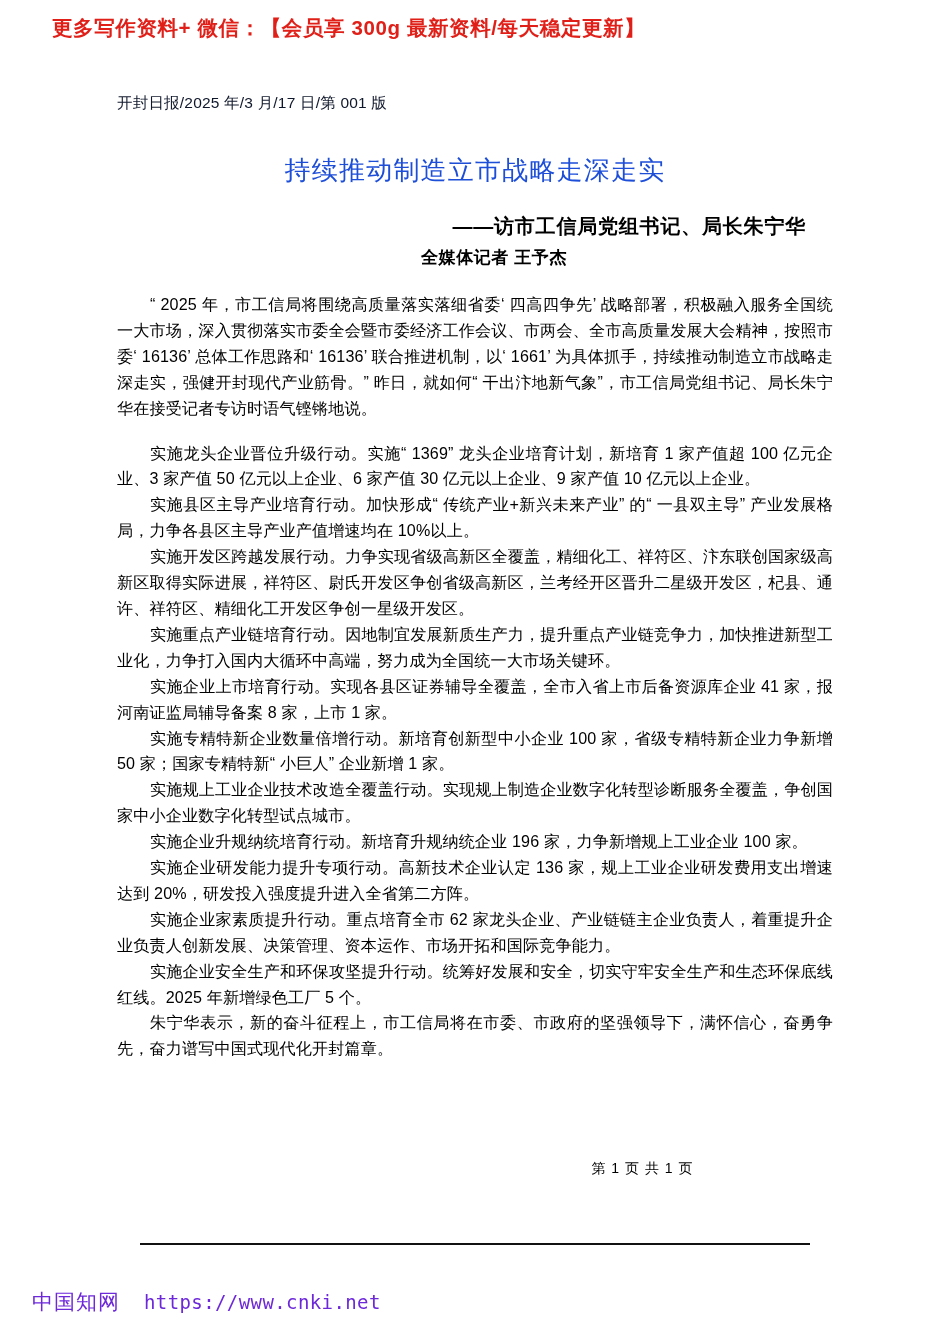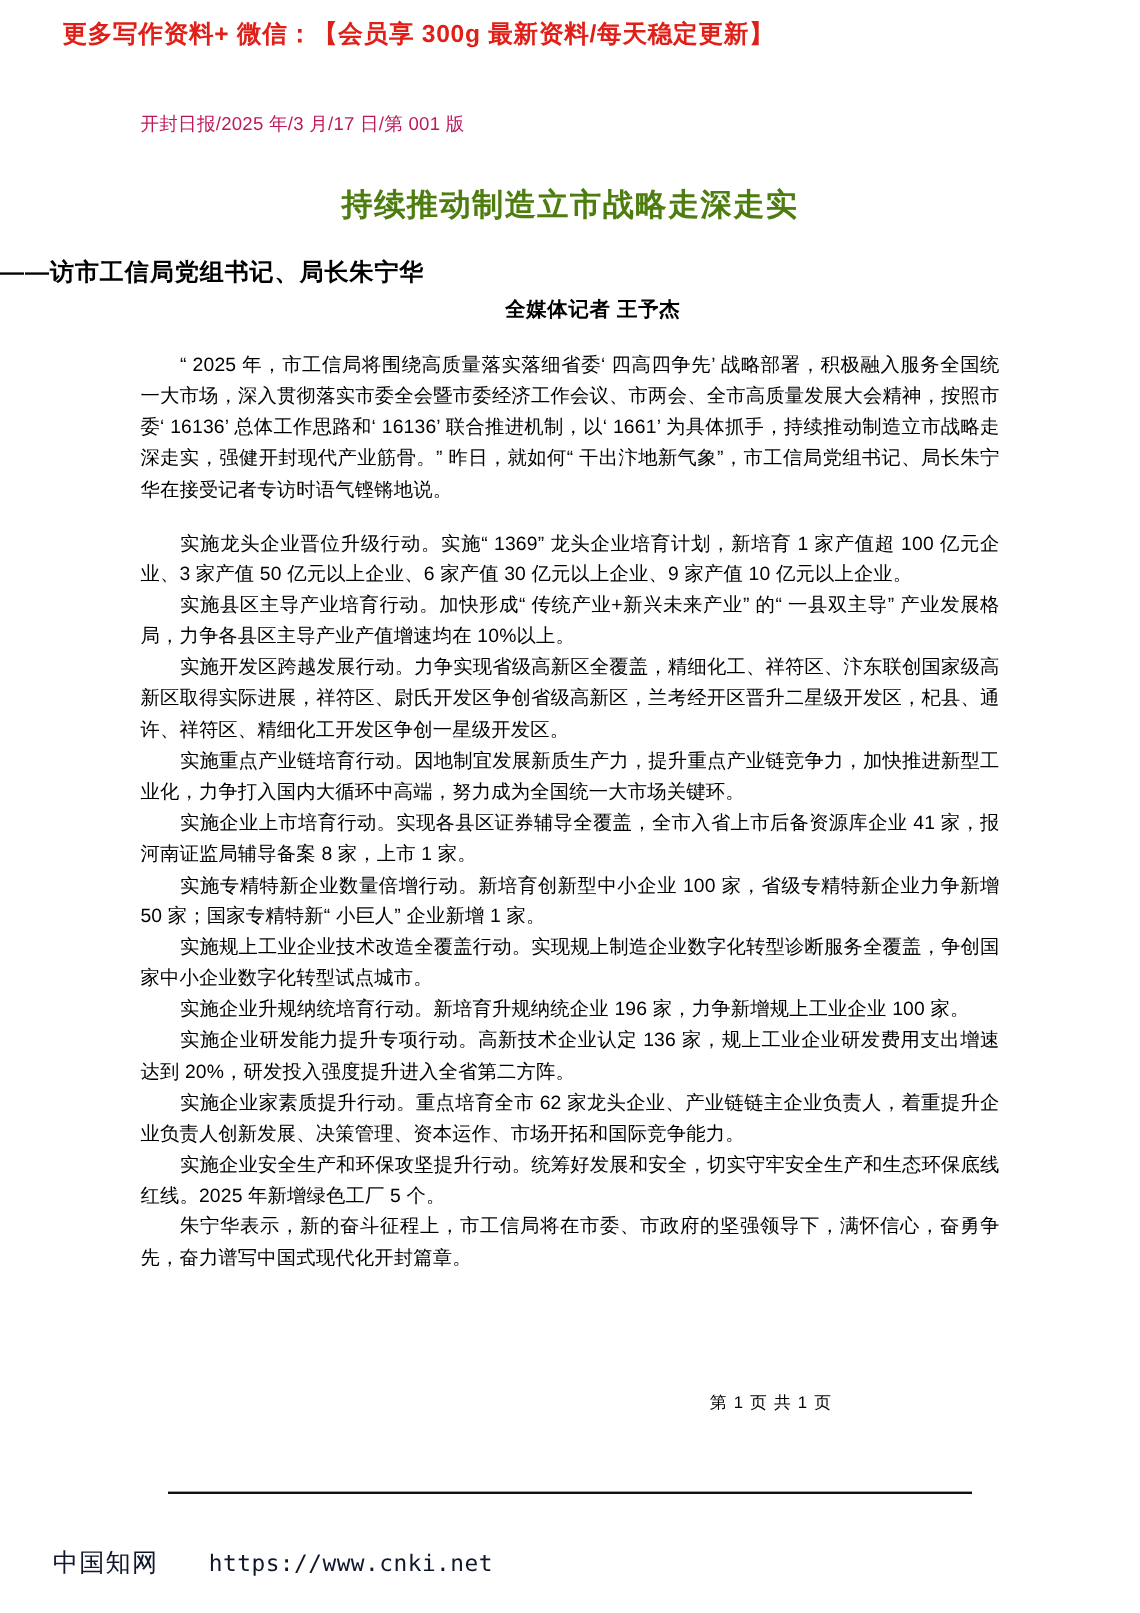--- a/index.html
+++ b/index.html
@@ -31,42 +31,42 @@
   }
 
   
   .masthead {
     position: absolute;
     left: 117px;
     top: 93px;
     font-size: 15.5px;
     font-weight: 400;
     letter-spacing: 0.2px;
-    color: #be185d;
+    color: #0f172a;
     white-space: nowrap;
   }
 
   
   .headline {
     position: absolute;
     left: 0;
     top: 136px;
     width: 950px;
     text-align: center;
     font-size: 26px;
-    font-weight: 700;
+    font-weight: 400;
     letter-spacing: 1.2px;
-    color: #4d7c0f;
+    color: #1d4ed8;
   }
   .subheadline {
     position: absolute;
     left: 0;
     top: 196px;
     width: 806px;
-    text-align: left;
+    text-align: right;
     font-size: 20px;
     font-weight: 700;
     letter-spacing: 0.8px;
     color: #000;
   }
   .byline {
     position: absolute;
     left: 0;
     top: 246px;
     width: 950px;
@@ -124,26 +124,26 @@
     position: absolute;
     left: 140px;
     top: 1243px;
     width: 670px;
     height: 2px;
     background: #111;
   }
 
   .cnki-watermark {
     position: absolute;
-    left: 44px;
+    left: 32px;
     top: 1288px;
     display: flex;
     align-items: baseline;
-    gap: 42px;
-    color: #0f172a;
+    gap: 24px;
+    color: #6d28d9;
     white-space: nowrap;
   }
   .cnki-logo {
     font-family: "DejaVu Serif", "Liberation Serif", serif;
     font-size: 21px;
     letter-spacing: 1px;
   }
   .cnki-url {
     font-family: "DejaVu Sans Mono", "Liberation Mono", monospace;
     font-size: 19px;

